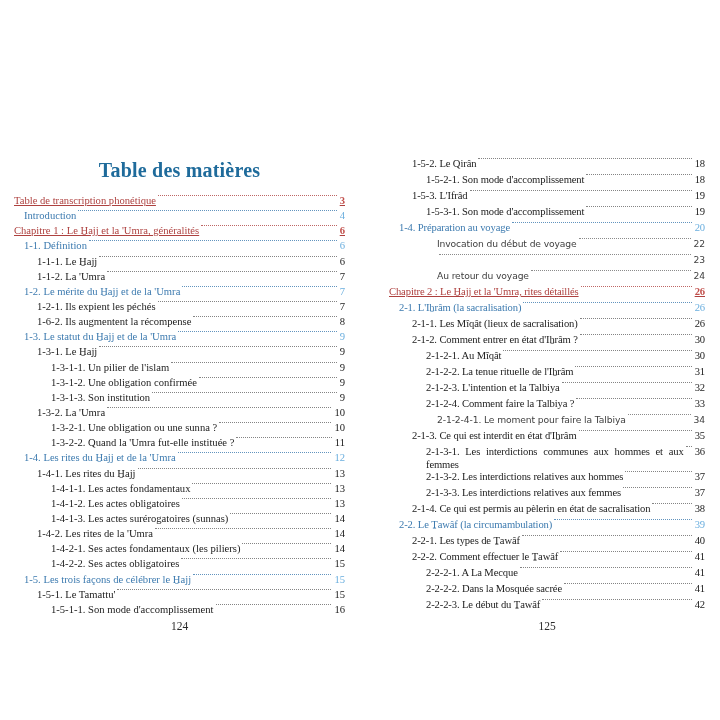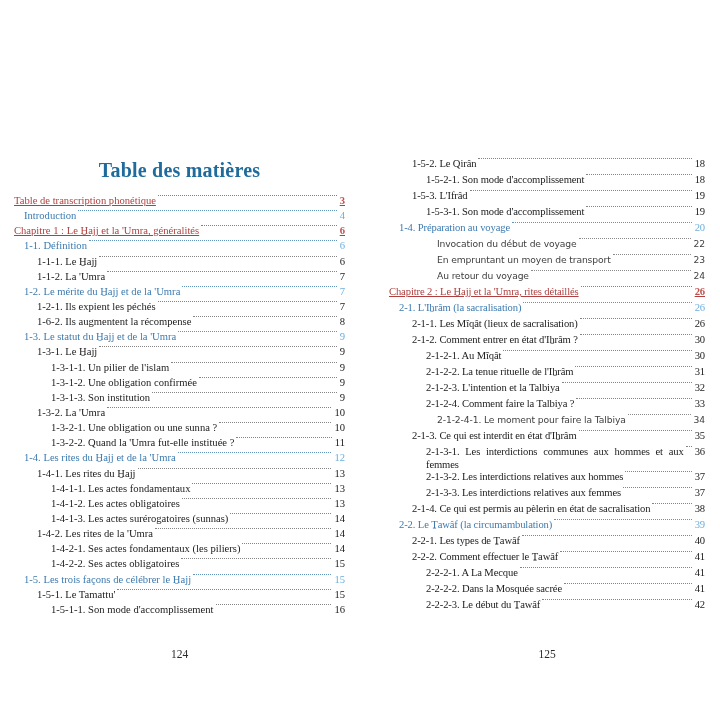--- a/index.html
+++ b/index.html
@@ -48,21 +48,21 @@
   .s-blue .pg{color:#6aaede;}
   .s-black{color:#212121;}
   .s-black .lead{opacity:.55;}
   .s-sans{
     font-family:"DejaVu Sans","Liberation Sans",sans-serif;
     font-size:9.2px;color:#3f3f3f;letter-spacing:0;
   }
   .s-sans .lead{opacity:.6;}
 
   .folio{
-    position:absolute;top:612px;text-align:center;
+    position:absolute;top:584px;text-align:center;
     font-size:11.5px;color:#2a2a2a;
   }
   .folio.left{left:14px;width:331px;}
   .folio.right{left:389px;width:316px;}
 </style>
 </head>
 <body>
 
 <div class="sheet">
 
@@ -236,21 +236,20 @@
         <span class="txt">1-4. Préparation au voyage</span>
         <span class="lead"></span>
         <span class="pg">20</span>
       </div>
       <div class="entry s-sans l-4">
         <span class="txt">Invocation du début de voyage</span>
         <span class="lead"></span>
         <span class="pg">22</span>
       </div>
       <div class="entry s-sans l-4">
-        <span class="txt">En empruntant un moyen de transport</span>
         <span class="lead"></span>
         <span class="pg">23</span>
       </div>
       <div class="entry s-sans l-4">
         <span class="txt">Au retour du voyage</span>
         <span class="lead"></span>
         <span class="pg">24</span>
       </div>
       <div class="entry s-red l-0">
         <span class="txt">Chapitre 2 : Le H̱ajj et la 'Umra, rites détaillés</span>

